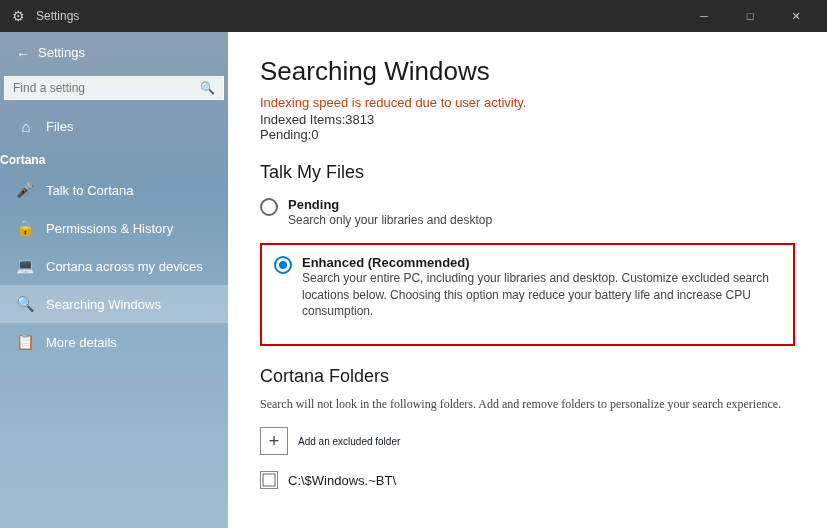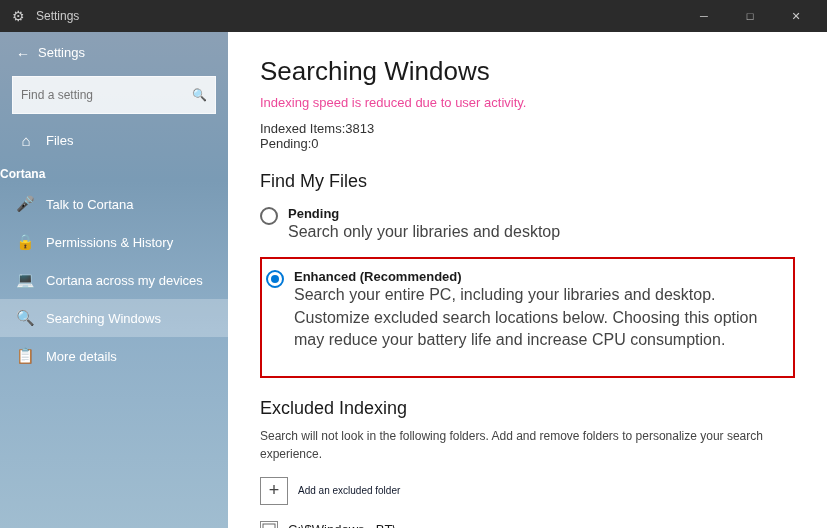--- a/index.html
+++ b/index.html
@@ -76,26 +76,26 @@
     }
     .sidebar-back-icon {
       font-size: 14px;
       color: #fff;
     }
     .sidebar-back-text {
       color: #fff;
       font-size: 13px;
     }
     .sidebar-search {
-      margin: 4px 12px 8px;
+      margin: 4px 4px 8px;
       display: flex;
       align-items: center;
       background: rgba(255,255,255,0.85);
       border: 1px solid rgba(255,255,255,0.6);
-      padding: 11px 8px;
+      padding: 4px 8px;
     }
     .sidebar-search input {
       border: none;
       background: transparent;
       outline: none;
       flex: 1;
       font-size: 12px;
       color: #333;
     }
     .sidebar-search-icon {
@@ -144,22 +144,22 @@
       overflow-y: auto;
     }
     .page-title {
       font-size: 26px;
       font-weight: 300;
       color: #1a1a1a;
       margin-bottom: 8px;
     }
     .indexing-status {
       font-size: 13px;
-      color: #ec4899;
-      margin-bottom: 11px;
+      color: #c2410c;
+      margin-bottom: 2px;
     }
     .stat-item {
       display: flex;
       gap: 0;
       font-size: 13px;
       color: #333;
     }
     .stat-label { }
     .stat-value { font-weight: 400; }
     .stats-block {
@@ -199,48 +199,49 @@
       border-radius: 50%;
       background: #0078d7;
     }
     .radio-content { flex: 1; }
     .radio-title {
       font-size: 13px;
       font-weight: 600;
       color: #1a1a1a;
     }
     .radio-desc {
-      font-size: 16px;
+      font-size: 12px;
       color: #444;
       line-height: 1.4;
     }
     .radio-link {
       font-size: 12px;
       color: #0078d7;
       cursor: pointer;
       text-decoration: none;
     }
     .enhanced-box {
       border: 2px solid #c00;
-      padding: 10px 4px;
+      padding: 10px 12px;
       margin-bottom: 20px;
       margin-left: 0;
     }
     .excluded-section { }
     .excluded-title {
       font-size: 18px;
       font-weight: 400;
       color: #1a1a1a;
       margin-bottom: 8px;
     }
     .excluded-desc {
       font-size: 12px;
       color: #444;
       margin-bottom: 14px;
       line-height: 1.5;
+      font-family: Liberation Serif, serif;
     }
     .add-folder-btn {
       display: flex;
       align-items: center;
       gap: 10px;
       margin-bottom: 16px;
       cursor: pointer;
     }
     .add-icon {
       width: 28px;
@@ -348,42 +349,42 @@
       <div class="stat-item">
         <span class="stat-label">Indexed Items:</span>
         <span class="stat-value">3813</span>
       </div>
       <div class="stat-item">
         <span class="stat-label">Pending:</span>
         <span class="stat-value">0</span>
       </div>
     </div>
 
-    <div class="section-title">Find My Files</div>
+    <div class="section-title">Talk My Files</div>
 
     <div class="radio-option">
       <div class="radio-btn"></div>
       <div class="radio-content">
         <div class="radio-title">Pending</div>
         <div class="radio-desc">Search only your libraries and desktop</div>
       </div>
     </div>
 
     <div class="enhanced-box">
       <div class="radio-option">
         <div class="radio-btn selected"></div>
         <div class="radio-content">
           <div class="radio-title">Enhanced (Recommended)</div>
           <div class="radio-desc">Search your entire PC, including your libraries and desktop. Customize excluded search locations below. Choosing this option may reduce your battery life and increase CPU consumption.</div>
         </div>
       </div>
     </div>
 
     <div class="excluded-section">
-      <div class="excluded-title">Excluded Indexing</div>
+      <div class="excluded-title">Cortana Folders</div>
       <div class="excluded-desc">Search will not look in the following folders. Add and remove folders to personalize your search experience.</div>
 
       <div class="add-folder-btn">
         <div class="add-icon">+</div>
         <span class="add-label">Add an excluded folder</span>
       </div>
 
       <div class="folder-item">
         <div class="folder-checkbox">
           <svg width="14" height="14" viewBox="0 0 14 14">

